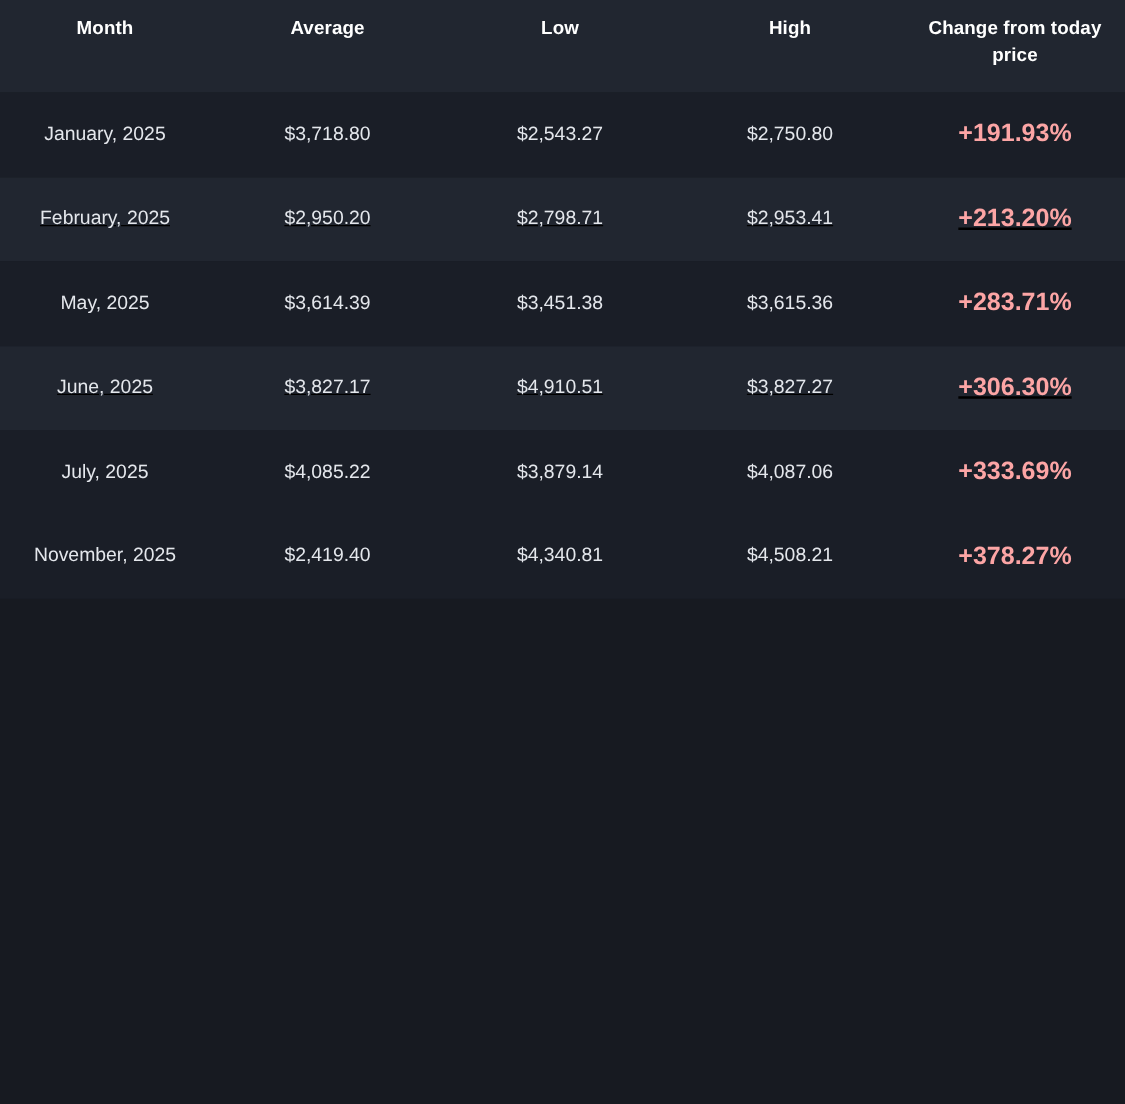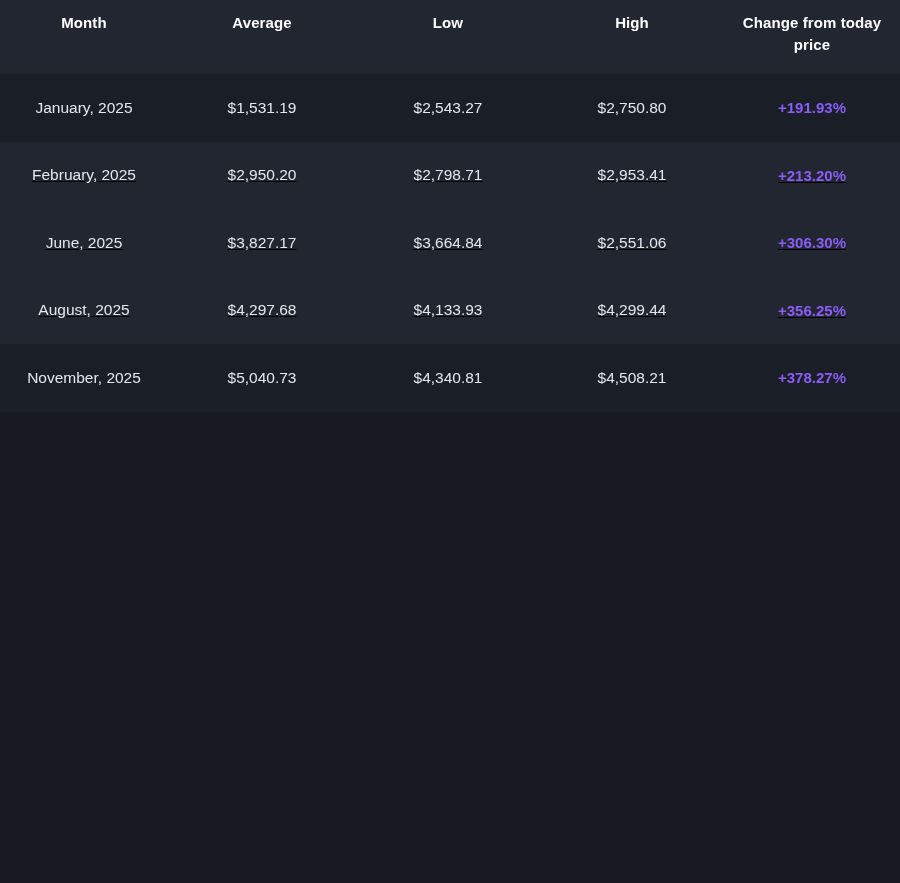--- a/index.html
+++ b/index.html
@@ -55,23 +55,23 @@
     font-size: 15.5px;
     font-weight: normal;
     text-align: center;
     vertical-align: middle;
     padding: 0 4px;
     white-space: nowrap;
     margin-left: 48px;
   }
 
   .forecast-table tbody td.cell-change {
-    color: #8b5cf6;
+    color: #fca5a5;
     font-weight: bold;
-    font-size: 15px;
+    font-size: 20px;
   }
 </style>
 </head>
 <body>
 
 <table class="forecast-table">
   <colgroup>
     <col class="col-month">
     <col class="col-avg">
     <col class="col-low">
@@ -83,47 +83,54 @@
       <th>Month</th>
       <th>Average</th>
       <th>Low</th>
       <th>High</th>
       <th>Change from today price</th>
     </tr>
   </thead>
   <tbody id="table-body">
       <tr class="row-odd">
         <td class="cell-month">January, 2025</td>
-        <td class="cell-average">$1,531.19</td>
+        <td class="cell-average">$3,718.80</td>
         <td class="cell-low">$2,543.27</td>
         <td class="cell-high">$2,750.80</td>
         <td class="cell-change">+191.93%</td>
       </tr>
       <tr class="row-even">
         <td class="cell-month">February, 2025</td>
         <td class="cell-average">$2,950.20</td>
         <td class="cell-low">$2,798.71</td>
         <td class="cell-high">$2,953.41</td>
         <td class="cell-change">+213.20%</td>
       </tr>
+      <tr class="row-odd">
+        <td class="cell-month">May, 2025</td>
+        <td class="cell-average">$3,614.39</td>
+        <td class="cell-low">$3,451.38</td>
+        <td class="cell-high">$3,615.36</td>
+        <td class="cell-change">+283.71%</td>
+      </tr>
       <tr class="row-even">
         <td class="cell-month">June, 2025</td>
         <td class="cell-average">$3,827.17</td>
-        <td class="cell-low">$3,664.84</td>
-        <td class="cell-high">$2,551.06</td>
+        <td class="cell-low">$4,910.51</td>
+        <td class="cell-high">$3,827.27</td>
         <td class="cell-change">+306.30%</td>
       </tr>
-      <tr class="row-even">
-        <td class="cell-month">August, 2025</td>
-        <td class="cell-average">$4,297.68</td>
-        <td class="cell-low">$4,133.93</td>
-        <td class="cell-high">$4,299.44</td>
-        <td class="cell-change">+356.25%</td>
+      <tr class="row-odd">
+        <td class="cell-month">July, 2025</td>
+        <td class="cell-average">$4,085.22</td>
+        <td class="cell-low">$3,879.14</td>
+        <td class="cell-high">$4,087.06</td>
+        <td class="cell-change">+333.69%</td>
       </tr>
       <tr class="row-odd">
         <td class="cell-month">November, 2025</td>
-        <td class="cell-average">$5,040.73</td>
+        <td class="cell-average">$2,419.40</td>
         <td class="cell-low">$4,340.81</td>
         <td class="cell-high">$4,508.21</td>
         <td class="cell-change">+378.27%</td>
       </tr>
     </tbody>
 </table>
 
 </body></html>

